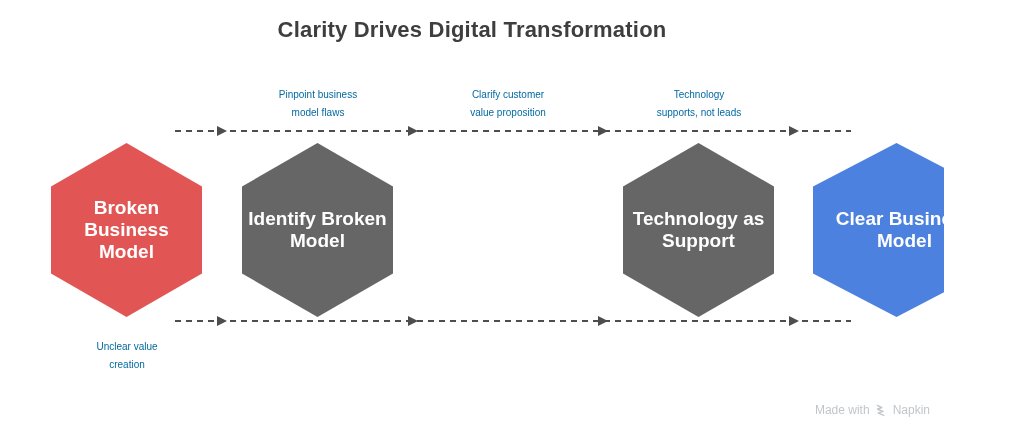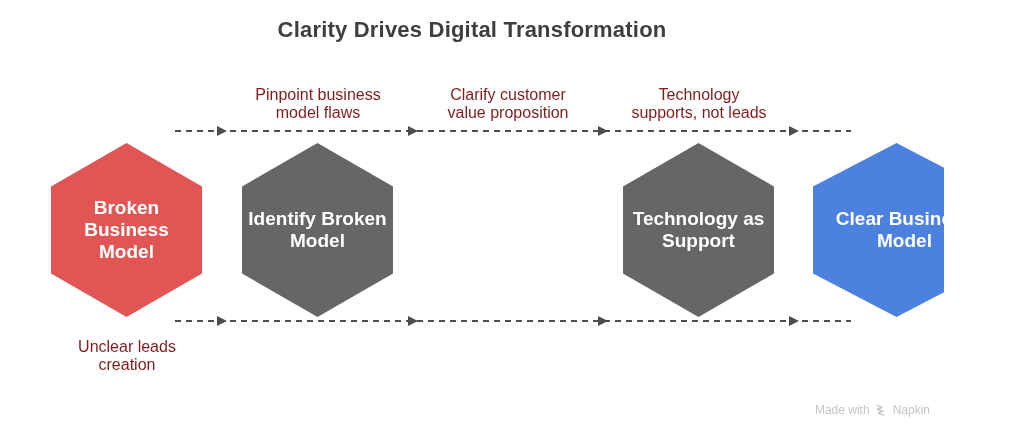--- a/index.html
+++ b/index.html
@@ -6,21 +6,21 @@
   .canvas {
     position:relative; width:944px; height:430px; background:#ffffff;
     font-family:"Liberation Sans", sans-serif; overflow:hidden;
   }
   .title {
     position:absolute; top:17px; left:0; width:100%; text-align:center;
     font-size:22px; font-weight:700; color:#3E3E3E; letter-spacing:0.2px;
   }
   .note {
     position:absolute; width:230px; transform:translateX(-50%);
-    font-size:16px; line-height:18px; color:#7f1d1d; text-align:center;
+    font-size:10px; line-height:18px; color:#0369a1; text-align:center;
     white-space:pre-line;
   }
   .top-note    { top:86px; }
   .bottom-note { top:338px; }
   .pos-c1 { left:127px; }
   .pos-c2 { left:318px; }
   .pos-c3 { left:508px; }
   .pos-c4 { left:699px; }
   .pos-c5 { left:889px; }
   .arrow-svg { position:absolute; left:175px; width:676px; height:14px; display:block; }
@@ -92,21 +92,21 @@
   </div>
   <div class="hex hex-4" style="background: rgb(102, 102, 102);">
     <span class="hex-label">Technology as
 Support</span>
   </div>
   <div class="hex hex-5" style="background: rgb(76, 129, 223);">
     <span class="hex-label">Clear Business
 Model</span>
   </div>
 
-  <div class="note bottom-note pos-c1">Unclear leads
+  <div class="note bottom-note pos-c1">Unclear value
 creation</div>
 
   <div class="watermark">
     <span>Made with</span>
     <svg class="napkin-logo" viewBox="0 0 14 14" xmlns="http://www.w3.org/2000/svg" fill="none" stroke="#C2C6CA" stroke-width="1.5" stroke-linecap="round" stroke-linejoin="round">
       <path d="M2.5 1.5 L7.5 3.8 L2.8 5.4"></path>
       <path d="M3.2 5.9 L8.6 8.0 L3.6 9.6"></path>
       <path d="M4.2 10.1 L9.6 12.2"></path>
     </svg>
     <span>Napkin</span>

